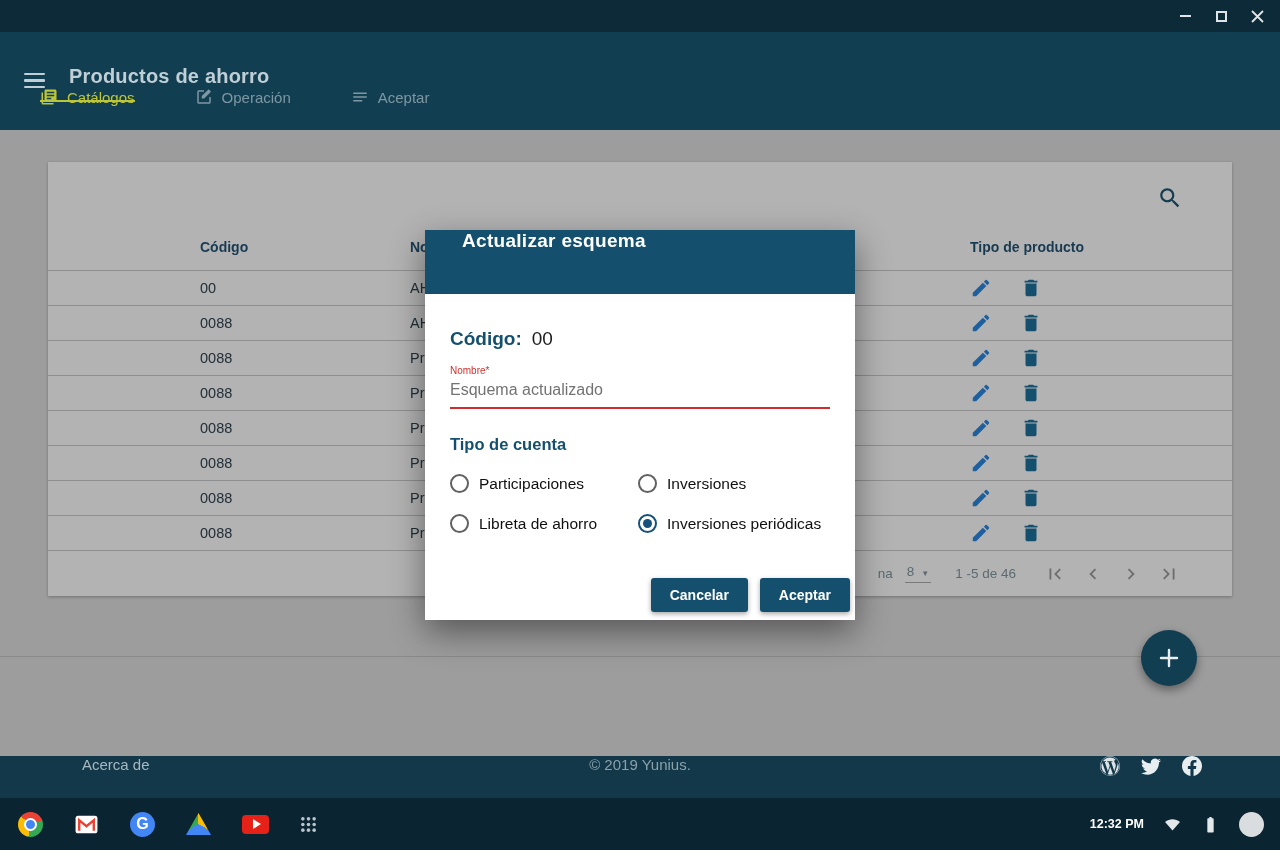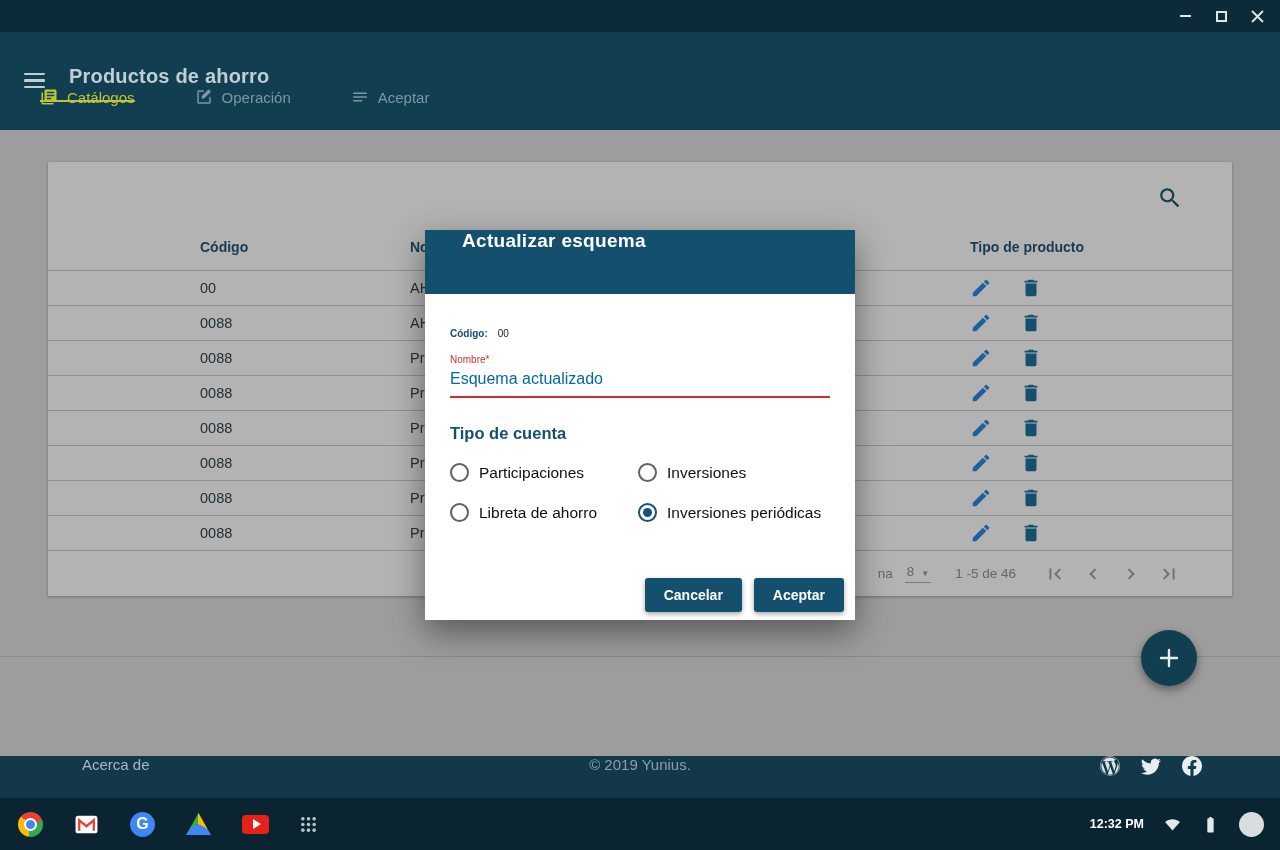--- a/index.html
+++ b/index.html
@@ -56,34 +56,34 @@
   .fab { position:absolute; left:1141px; top:630px; width:56px; height:56px; border-radius:50%;
          background:#123e52; border:none; display:flex; align-items:center; justify-content:center;
          box-shadow:0 4px 10px rgba(0,0,0,.4); cursor:pointer; z-index:5; }
 
   
   .modal { position:absolute; left:425px; top:230px; width:430px; height:390px; background:#ffffff;
            box-shadow:0 12px 32px rgba(0,0,0,.45); z-index:20; }
   .modal-header { height:64px; background:#14506e; display:flex; align-items:flex-start; padding-left:37px; }
   .modal-title { color:#ffffff; font-size:19px; font-weight:bold; letter-spacing:.3px; }
   .modal-body { position:relative; height:326px; padding:0 25px; }
-  .codigo-row { padding-top:34px; display:flex; gap:10px; font-size:10px; align-items:baseline; }
+  .codigo-row { padding-top:34px; display:flex; gap:10px; font-size:19px; align-items:baseline; }
   .codigo-label { color:#14506e; font-weight:bold; }
   .codigo-value { color:#1c1c1c; }
   .field { margin-top:15px; }
   .field-label { color:#d0312d; font-size:10px; display:block; }
   .field-input { display:block; width:100%; border:none; border-bottom:2px solid #cf2e2c; background:transparent;
-                 font-size:16px; color:#0369a1; padding:5px 0 8px; font-family:inherit; outline:none; }
+                 font-size:16px; color:#737373; padding:5px 0 8px; font-family:inherit; outline:none; }
   .section-title { margin-top:26px; color:#14506e; font-size:16.5px; font-weight:bold; }
   .radio-grid { margin-top:20px; display:grid; grid-template-columns:188px 1fr; row-gap:21px; }
   .radio-item { display:flex; align-items:center; gap:10px; font-size:15.5px; color:#101010; cursor:pointer; }
   .radio { width:19px; height:19px; border-radius:50%; border:2px solid #616161; position:relative; flex:0 0 auto; }
   .radio.checked { border-color:#15517c; }
   .radio.checked::after { content:""; position:absolute; inset:3px; border-radius:50%; background:#15517c; }
-  .modal-actions { position:absolute; right:11px; bottom:8px; display:flex; gap:12px;padding-left:28px; }
+  .modal-actions { position:absolute; right:5px; bottom:8px; display:flex; gap:12px;padding-left:28px; }
   .btn { height:34px; padding:0 19px; background:#14506e; color:#ffffff; font-weight:bold; font-size:14px;
          border:none; border-radius:3px; box-shadow:0 2px 5px rgba(0,0,0,.35); font-family:inherit; cursor:pointer; }
 
   
   .footer { position:absolute; top:756px; left:0; width:100%; height:42px; background:#12384a;
             display:flex; align-items:flex-start; }
   .footer-about { margin-left:82px; color:#a6b9c1; font-size:15px; cursor:pointer; }
   .footer-copy { position:absolute; left:50%; transform:translateX(-50%); color:#8ba1ab; font-size:15px; }
   .footer-icons { margin-left:auto; margin-right:78px; display:flex; gap:21px; align-items:center; }
   .footer-icons svg { cursor:pointer; }

